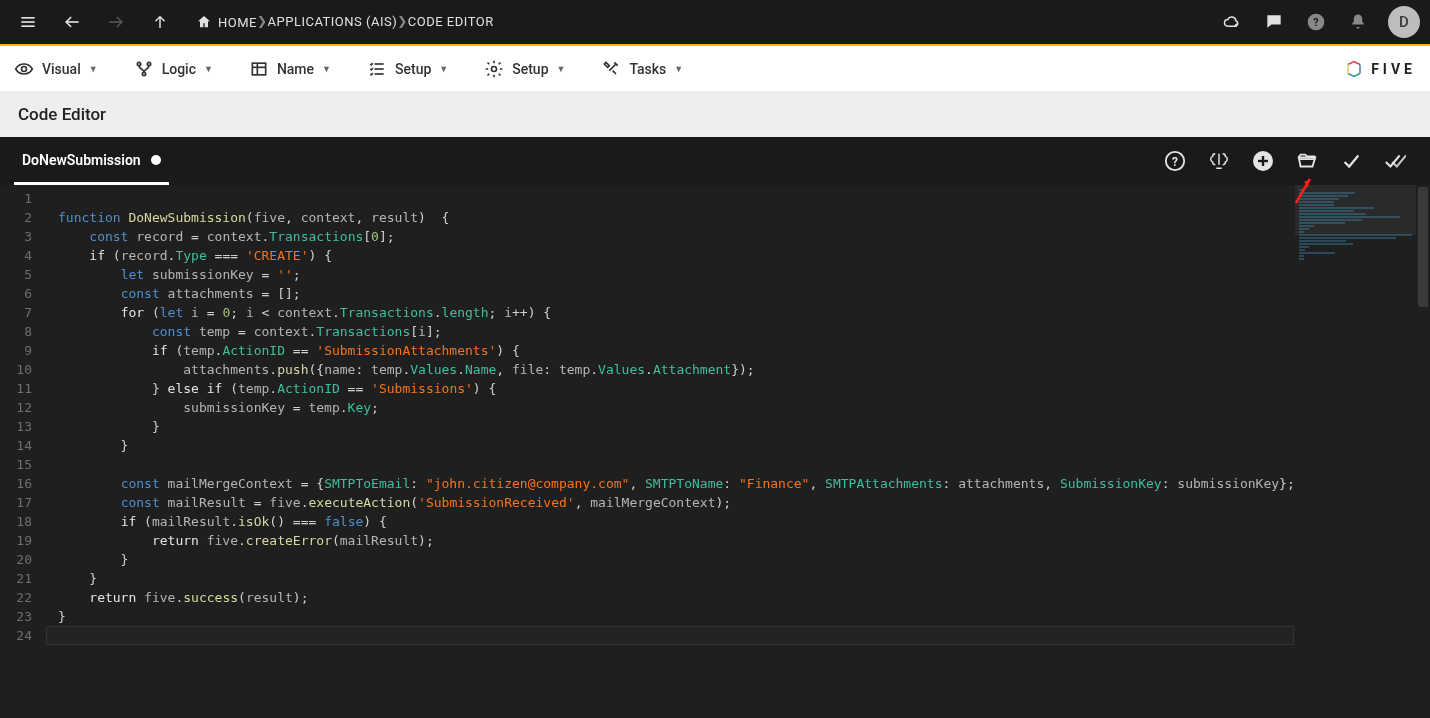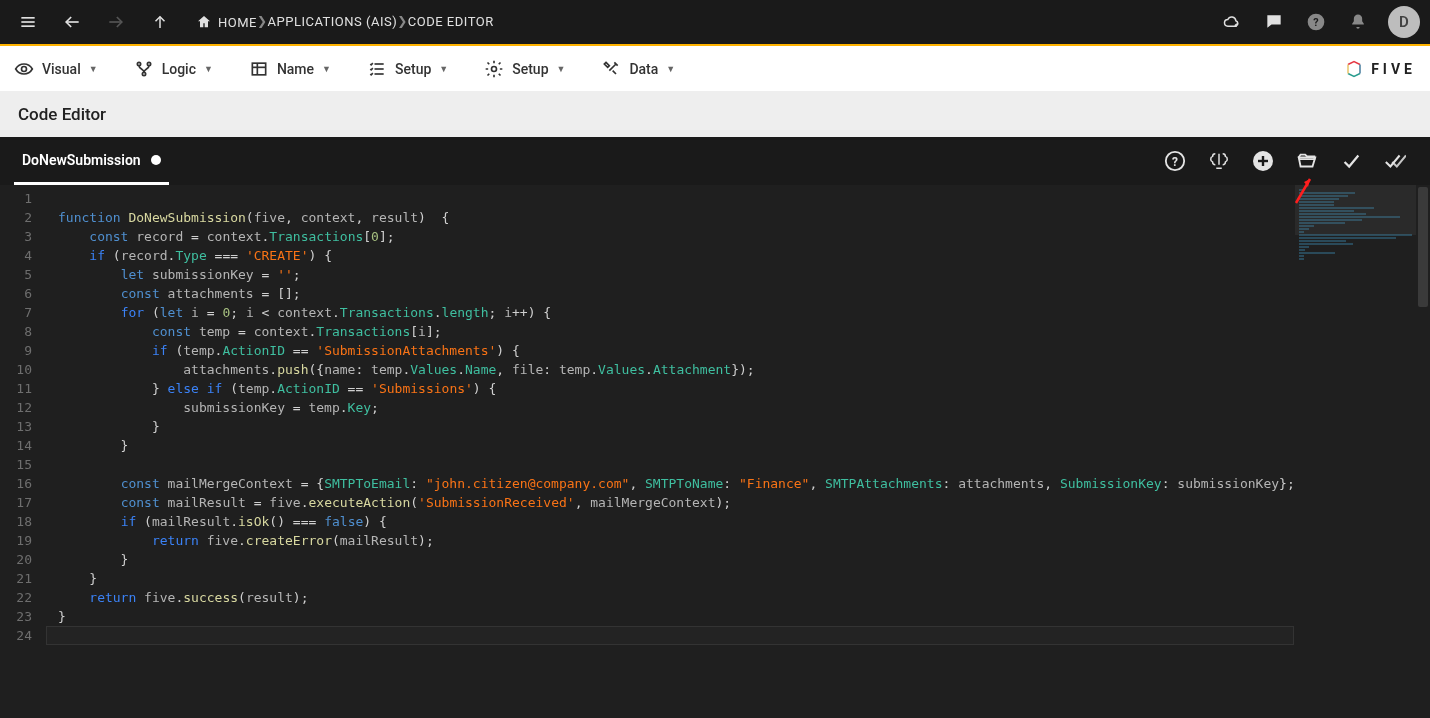--- a/index.html
+++ b/index.html
@@ -111,21 +111,21 @@
   .code { padding-left: 12px; color:#d0d0d0; }
   .line.cursor-line .code { background: rgba(255,255,255,0.02); box-shadow: inset 0 0 0 1px #333; width:100%;}
 
   
   .k-blue { color:#4f8fcf; }      
   .k-teal { color:#3fbfa0; }       
   .k-func { color:#d8d8a0; }       
   .k-str  { color:#f97316; }       
   .k-num  { color:#a7c080; }
   .k-grey { color:#b5b5b5; }
-  .k-if   { color:#3b82f6; }
+  .k-if   { color:#e5e5e5; }
 
   
   .minimap {
     width: 122px;
     background: #1f1f1f;
     border-left: 1px solid #1f1f1f;
     position: relative;
     padding: 4px 4px;
   }
   .minimap .mm-line {
@@ -282,21 +282,21 @@
         <path d="M12 2v3M12 19v3M4.2 4.2l2.1 2.1M17.7 17.7l2.1 2.1M2 12h3M19 12h3M4.2 19.8l2.1-2.1M17.7 6.3l2.1-2.1"></path>
       </svg>
     <span>Setup</span>
       <span class="tri">▼</span>
   </div>
   <div class="menu-item">
     <svg viewBox="0 0 24 24" width="20" height="20" fill="none" stroke="#333" stroke-width="2">
         <path d="M6 4l4 4-2 2-4-4zM14 14l4 4M18 6l-8 8"></path>
         <path d="M16 4l4 4"></path>
       </svg>
-    <span>Data</span>
+    <span>Tasks</span>
       <span class="tri">▼</span>
   </div>
 
   <div class="brand">
     <span class="brand-logo">
       <svg viewBox="0 0 24 24">
           <polyline points="4 6 12 2 20 6" fill="none" stroke="#e63946" stroke-width="2"></polyline>
           <polyline points="4 18 12 22 20 18" fill="none" stroke="#2a9d8f" stroke-width="2"></polyline>
           <line x1="4" y1="6" x2="4" y2="18" stroke="#e9c46a" stroke-width="2"></line>
           <line x1="20" y1="6" x2="20" y2="18" stroke="#457b9d" stroke-width="2"></line>

